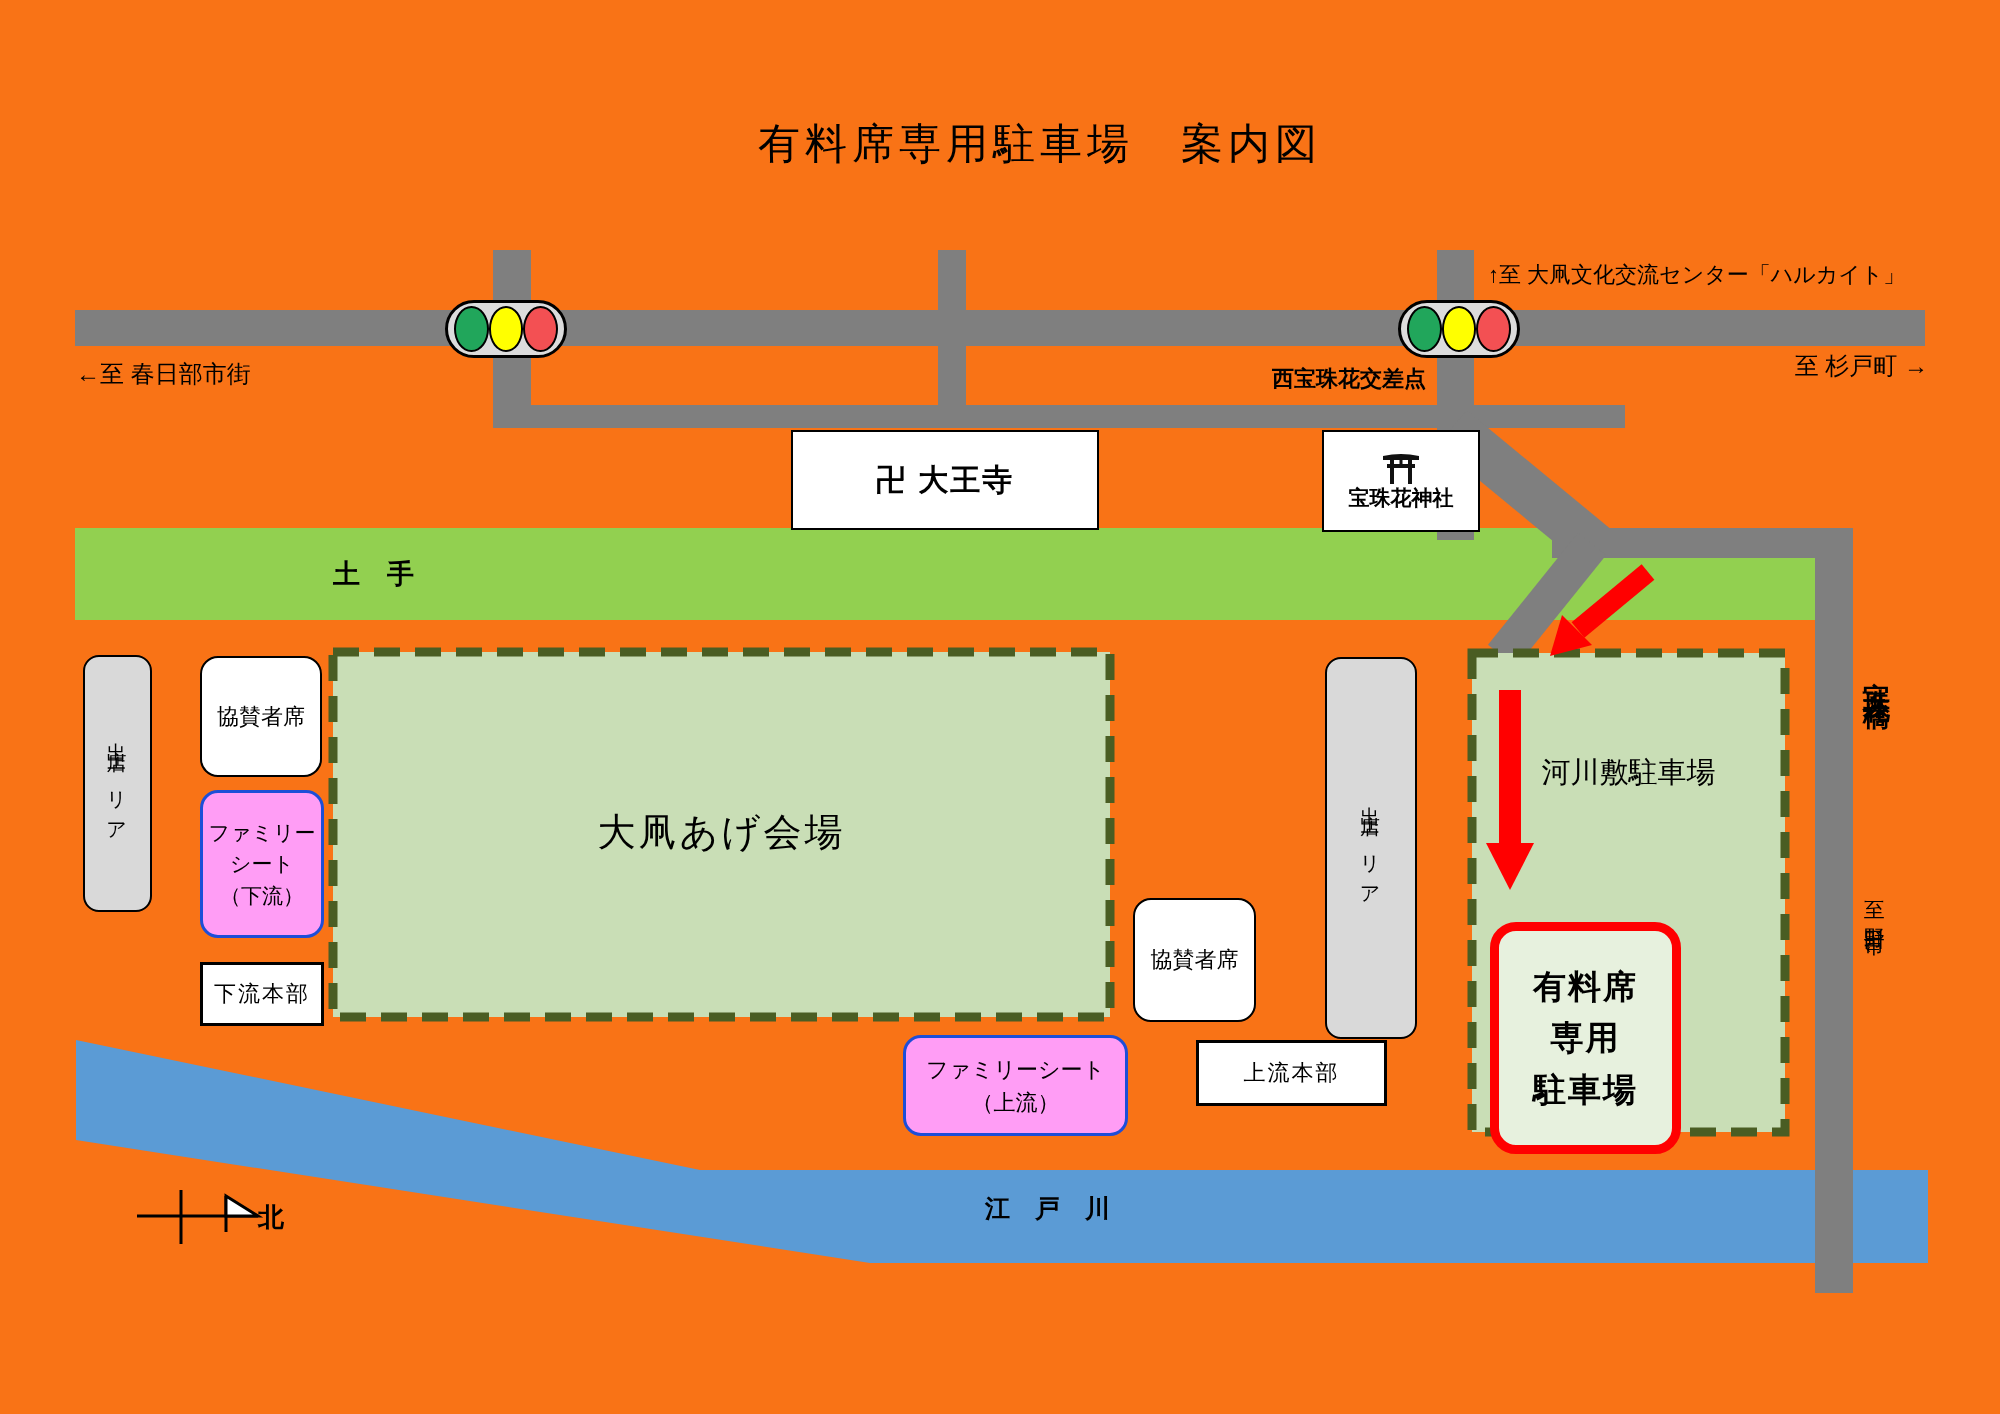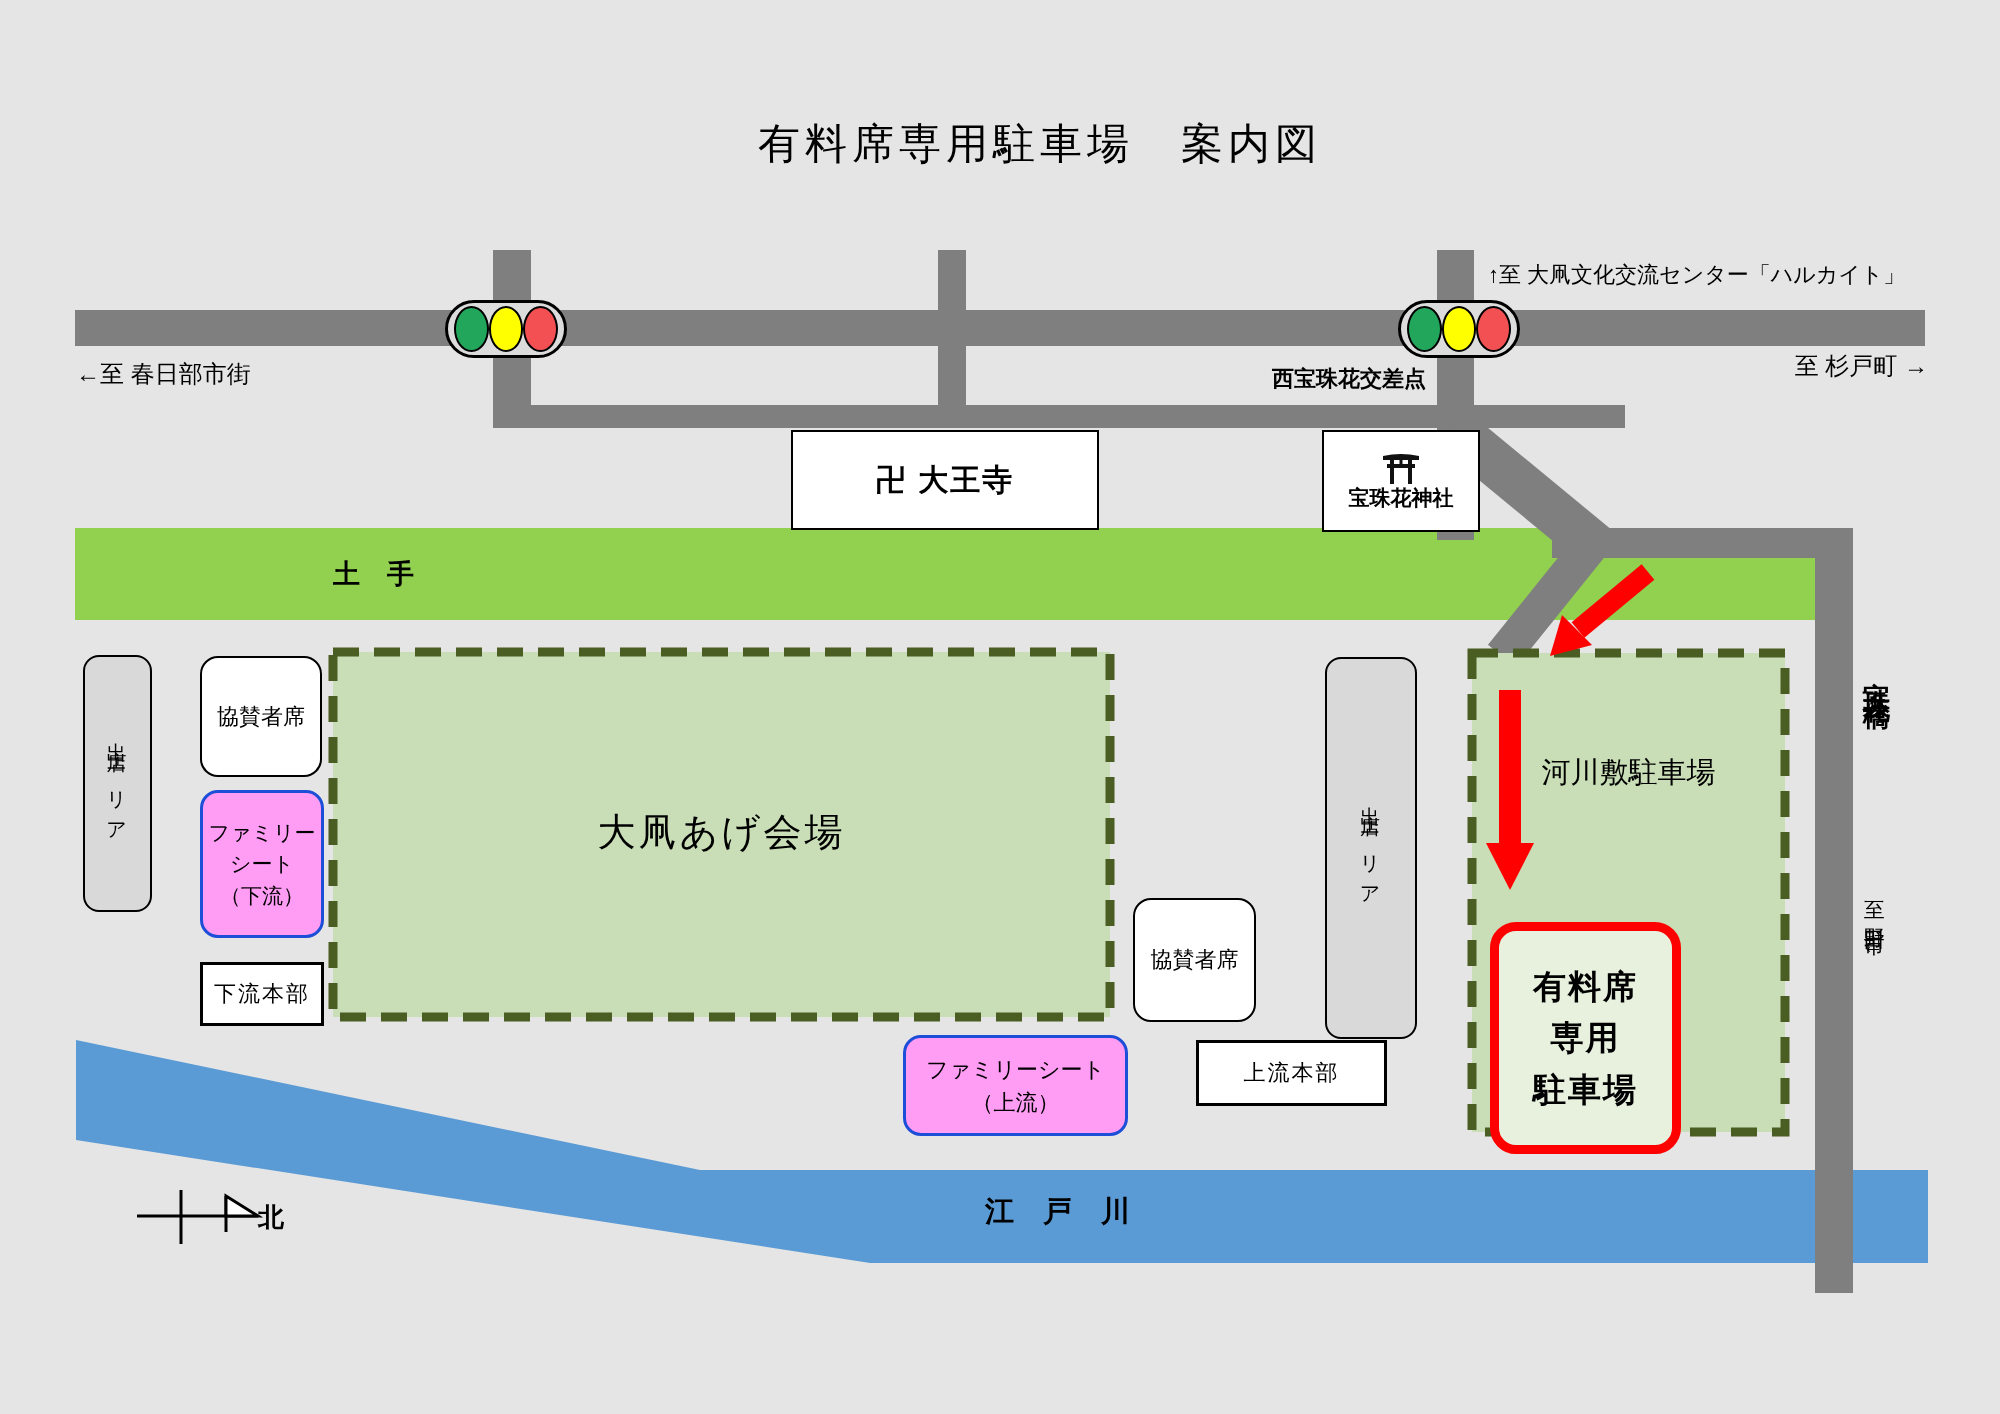--- a/index.html
+++ b/index.html
@@ -1,17 +1,17 @@
 <!DOCTYPE html>
 <html><head>
 <meta charset="utf-8">
 <style>
   html,body{margin:0;padding:0;background:#ffffff;}
   #stage{
-    position:relative;width:2000px;height:1414px;background:#e5e5e5;
+    position:relative;width:2000px;height:1414px;background:#f97316;
     font-family:"Liberation Sans",sans-serif;color:#000;overflow:hidden;
   }
   .abs{position:absolute;}
   .lbl{position:absolute;white-space:pre-line;line-height:1.35;}
   #title{left:0;top:116px;width:2080px;text-align:center;font-size:42px;font-weight:500;letter-spacing:5px;}
   
   #note-harukaito{left:1488px;top:260px;font-size:22px;}
   #note-kasukabe{left:76px;top:358px;font-size:24px;font-weight:500;}
   #note-sugito{left:1690px;top:350px;width:238px;text-align:right;font-size:24px;font-weight:500;}
   #label-intersection{left:1272px;top:364px;font-size:22px;font-weight:600;}
@@ -40,21 +40,21 @@
   .hqbox{position:absolute;background:#fff;border:3px solid #000;display:flex;align-items:center;justify-content:center;font-size:22px;font-weight:400;letter-spacing:2px;}
   #hq-down{left:200px;top:962px;width:118px;height:58px;}
   #hq-up{left:1196px;top:1040px;width:185px;height:60px;}
   #venue-label{left:333px;top:807px;width:777px;text-align:center;font-size:38px;font-weight:500;letter-spacing:3px;}
   #riverbed-label{left:1472px;top:753px;width:313px;text-align:center;font-size:29px;font-weight:500;}
   #paid-box{left:1490px;top:898px;width:173px;height:214px;background:#e7f1de;border:9px solid #ff0000;
     border-radius:26px;display:flex;align-items:center;justify-content:center;margin-top:24px;}
   #paid-label{text-align:center;font-size:33px;font-weight:bold;line-height:1.55;white-space:pre-line;letter-spacing:2px;}
   #bridge-label{left:1858px;top:660px;writing-mode:vertical-rl;font-size:27px;font-weight:600;letter-spacing:7px;}
   #to-noda{left:1860px;top:884px;writing-mode:vertical-rl;font-size:21px;letter-spacing:3px;}
-  #river-label{left:985px;top:1192px;font-size:29px;font-weight:600;}
+  #river-label{left:985px;top:1192px;font-size:25px;font-weight:600;}
   #north-label{left:258px;top:1200px;font-size:26px;font-weight:600;}
 </style>
 </head>
 <body>
 
 <div id="stage">
 
   <svg class="abs" style="left:0;top:0" width="2000" height="1414" viewBox="0 0 2000 1414">
 
     <rect x="75" y="528" width="1740" height="92" fill="#92d050"></rect>

